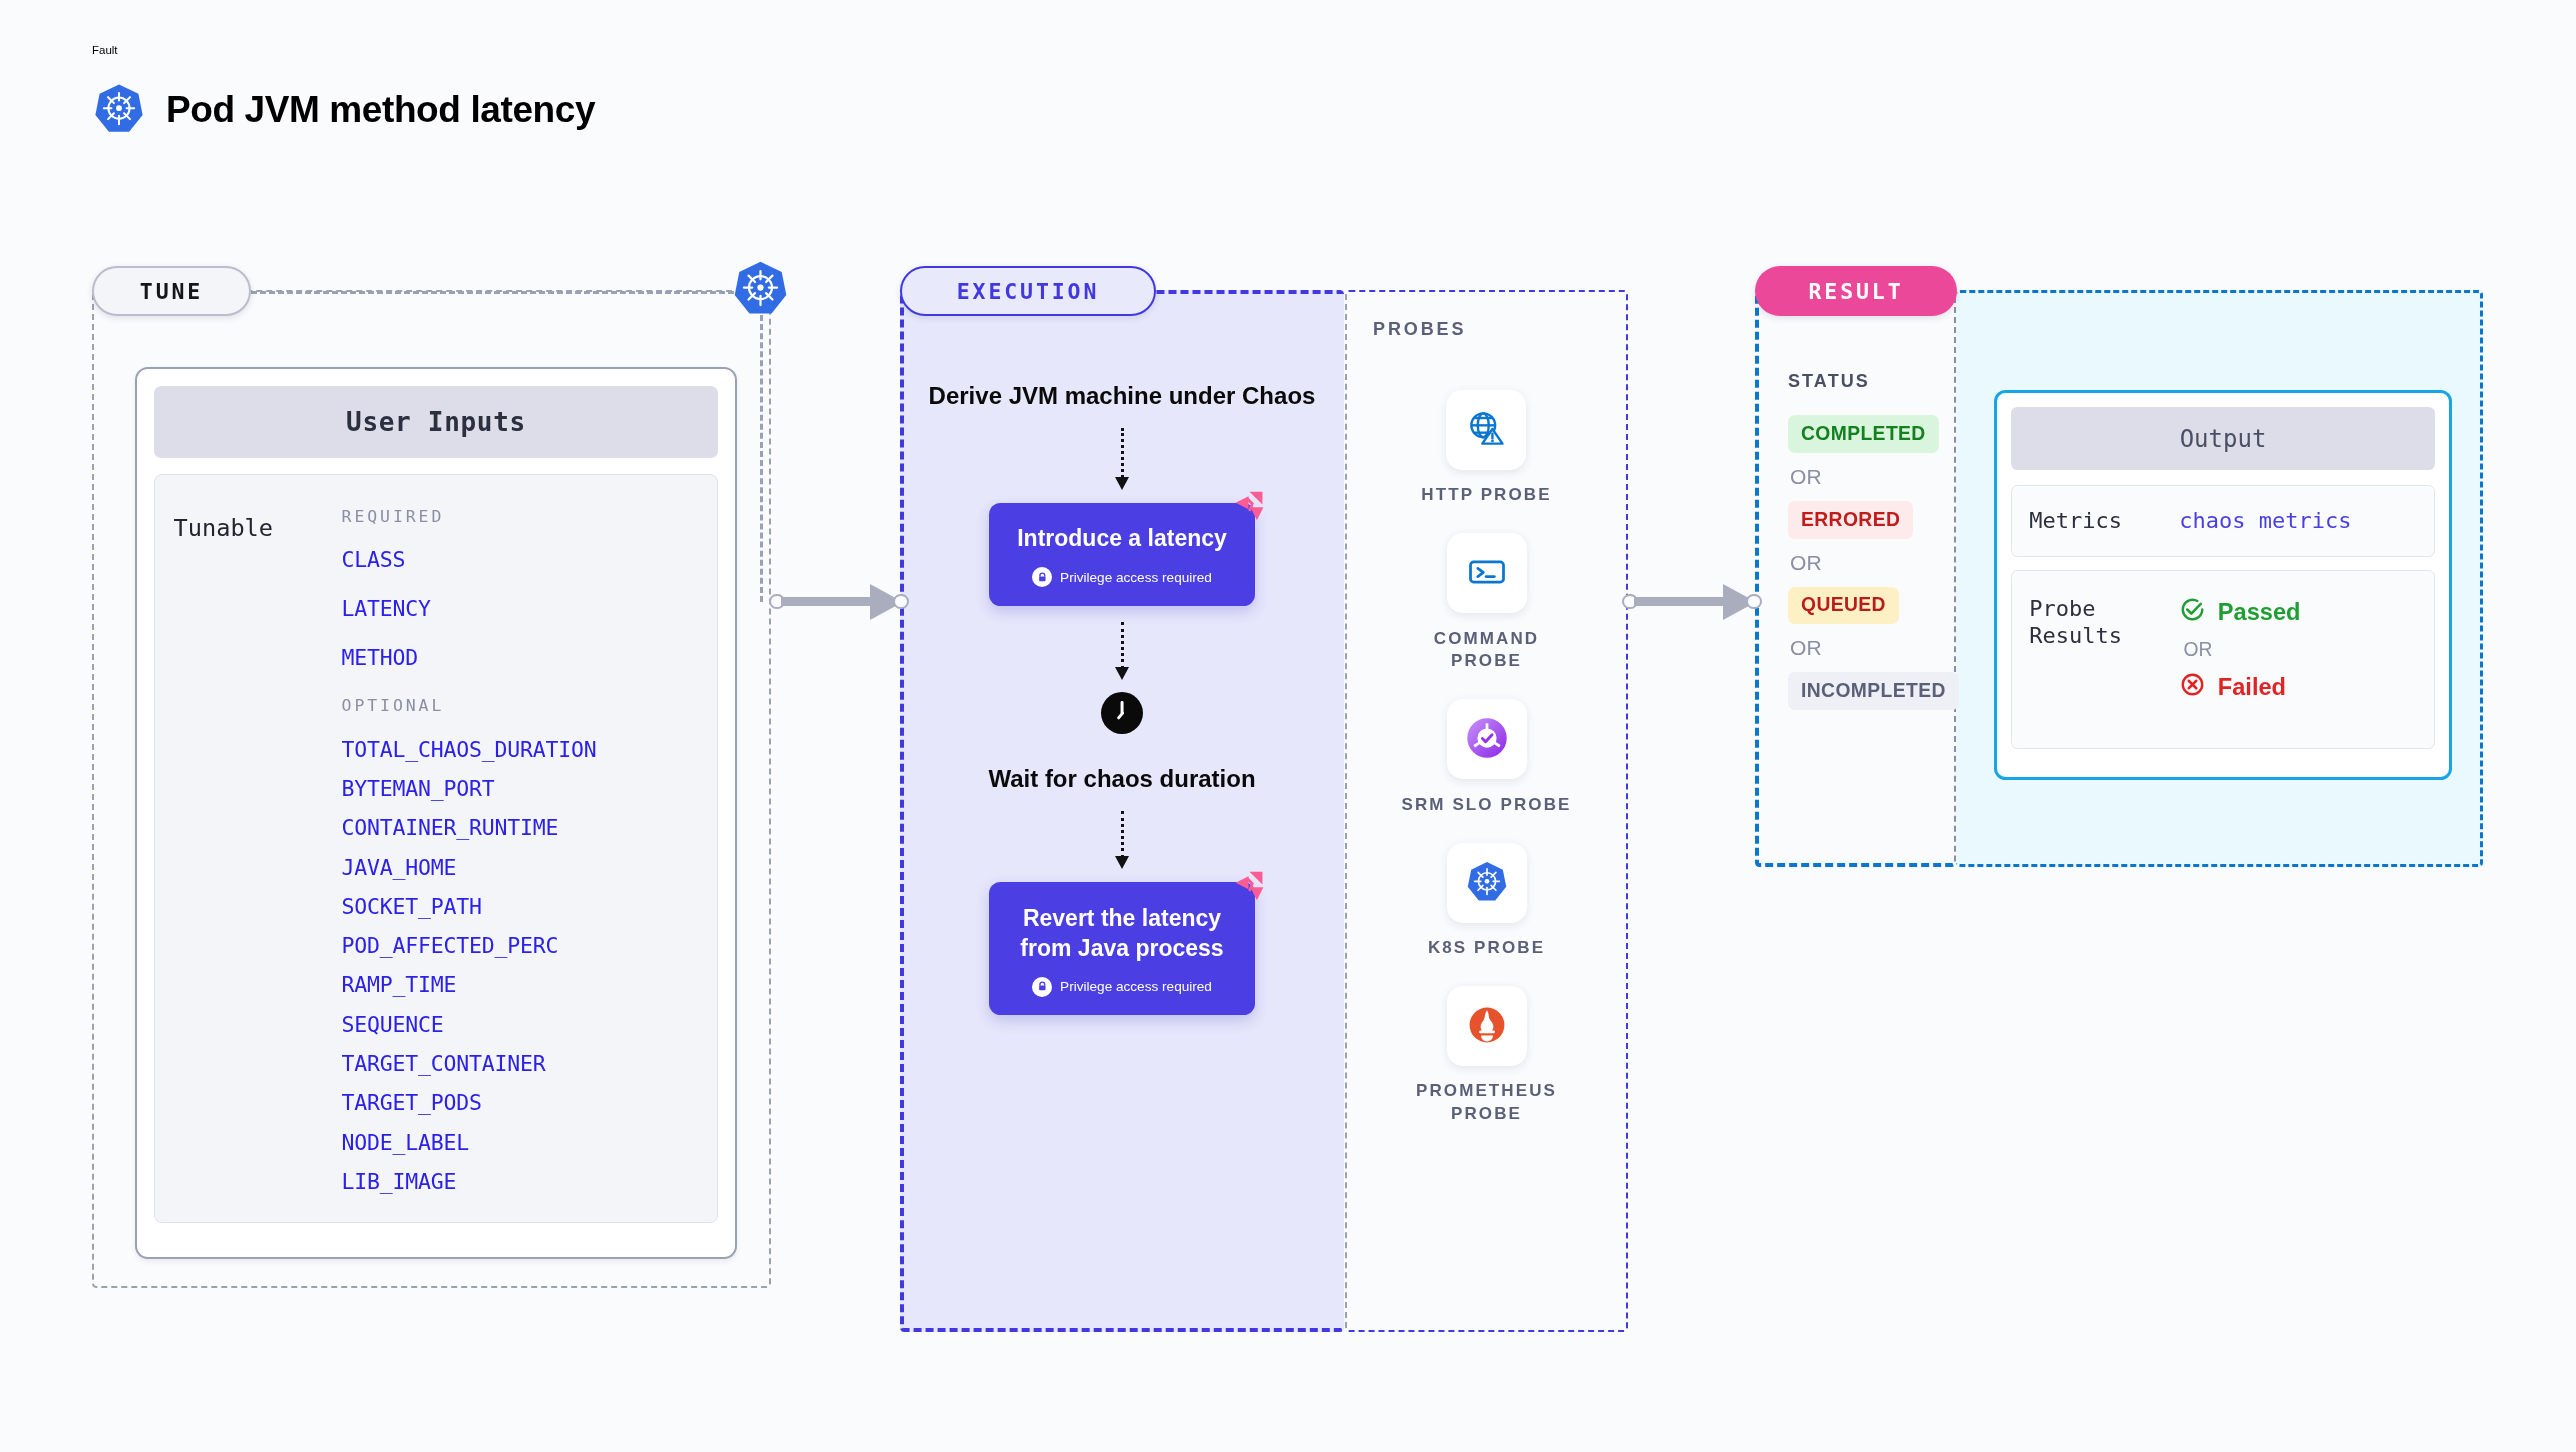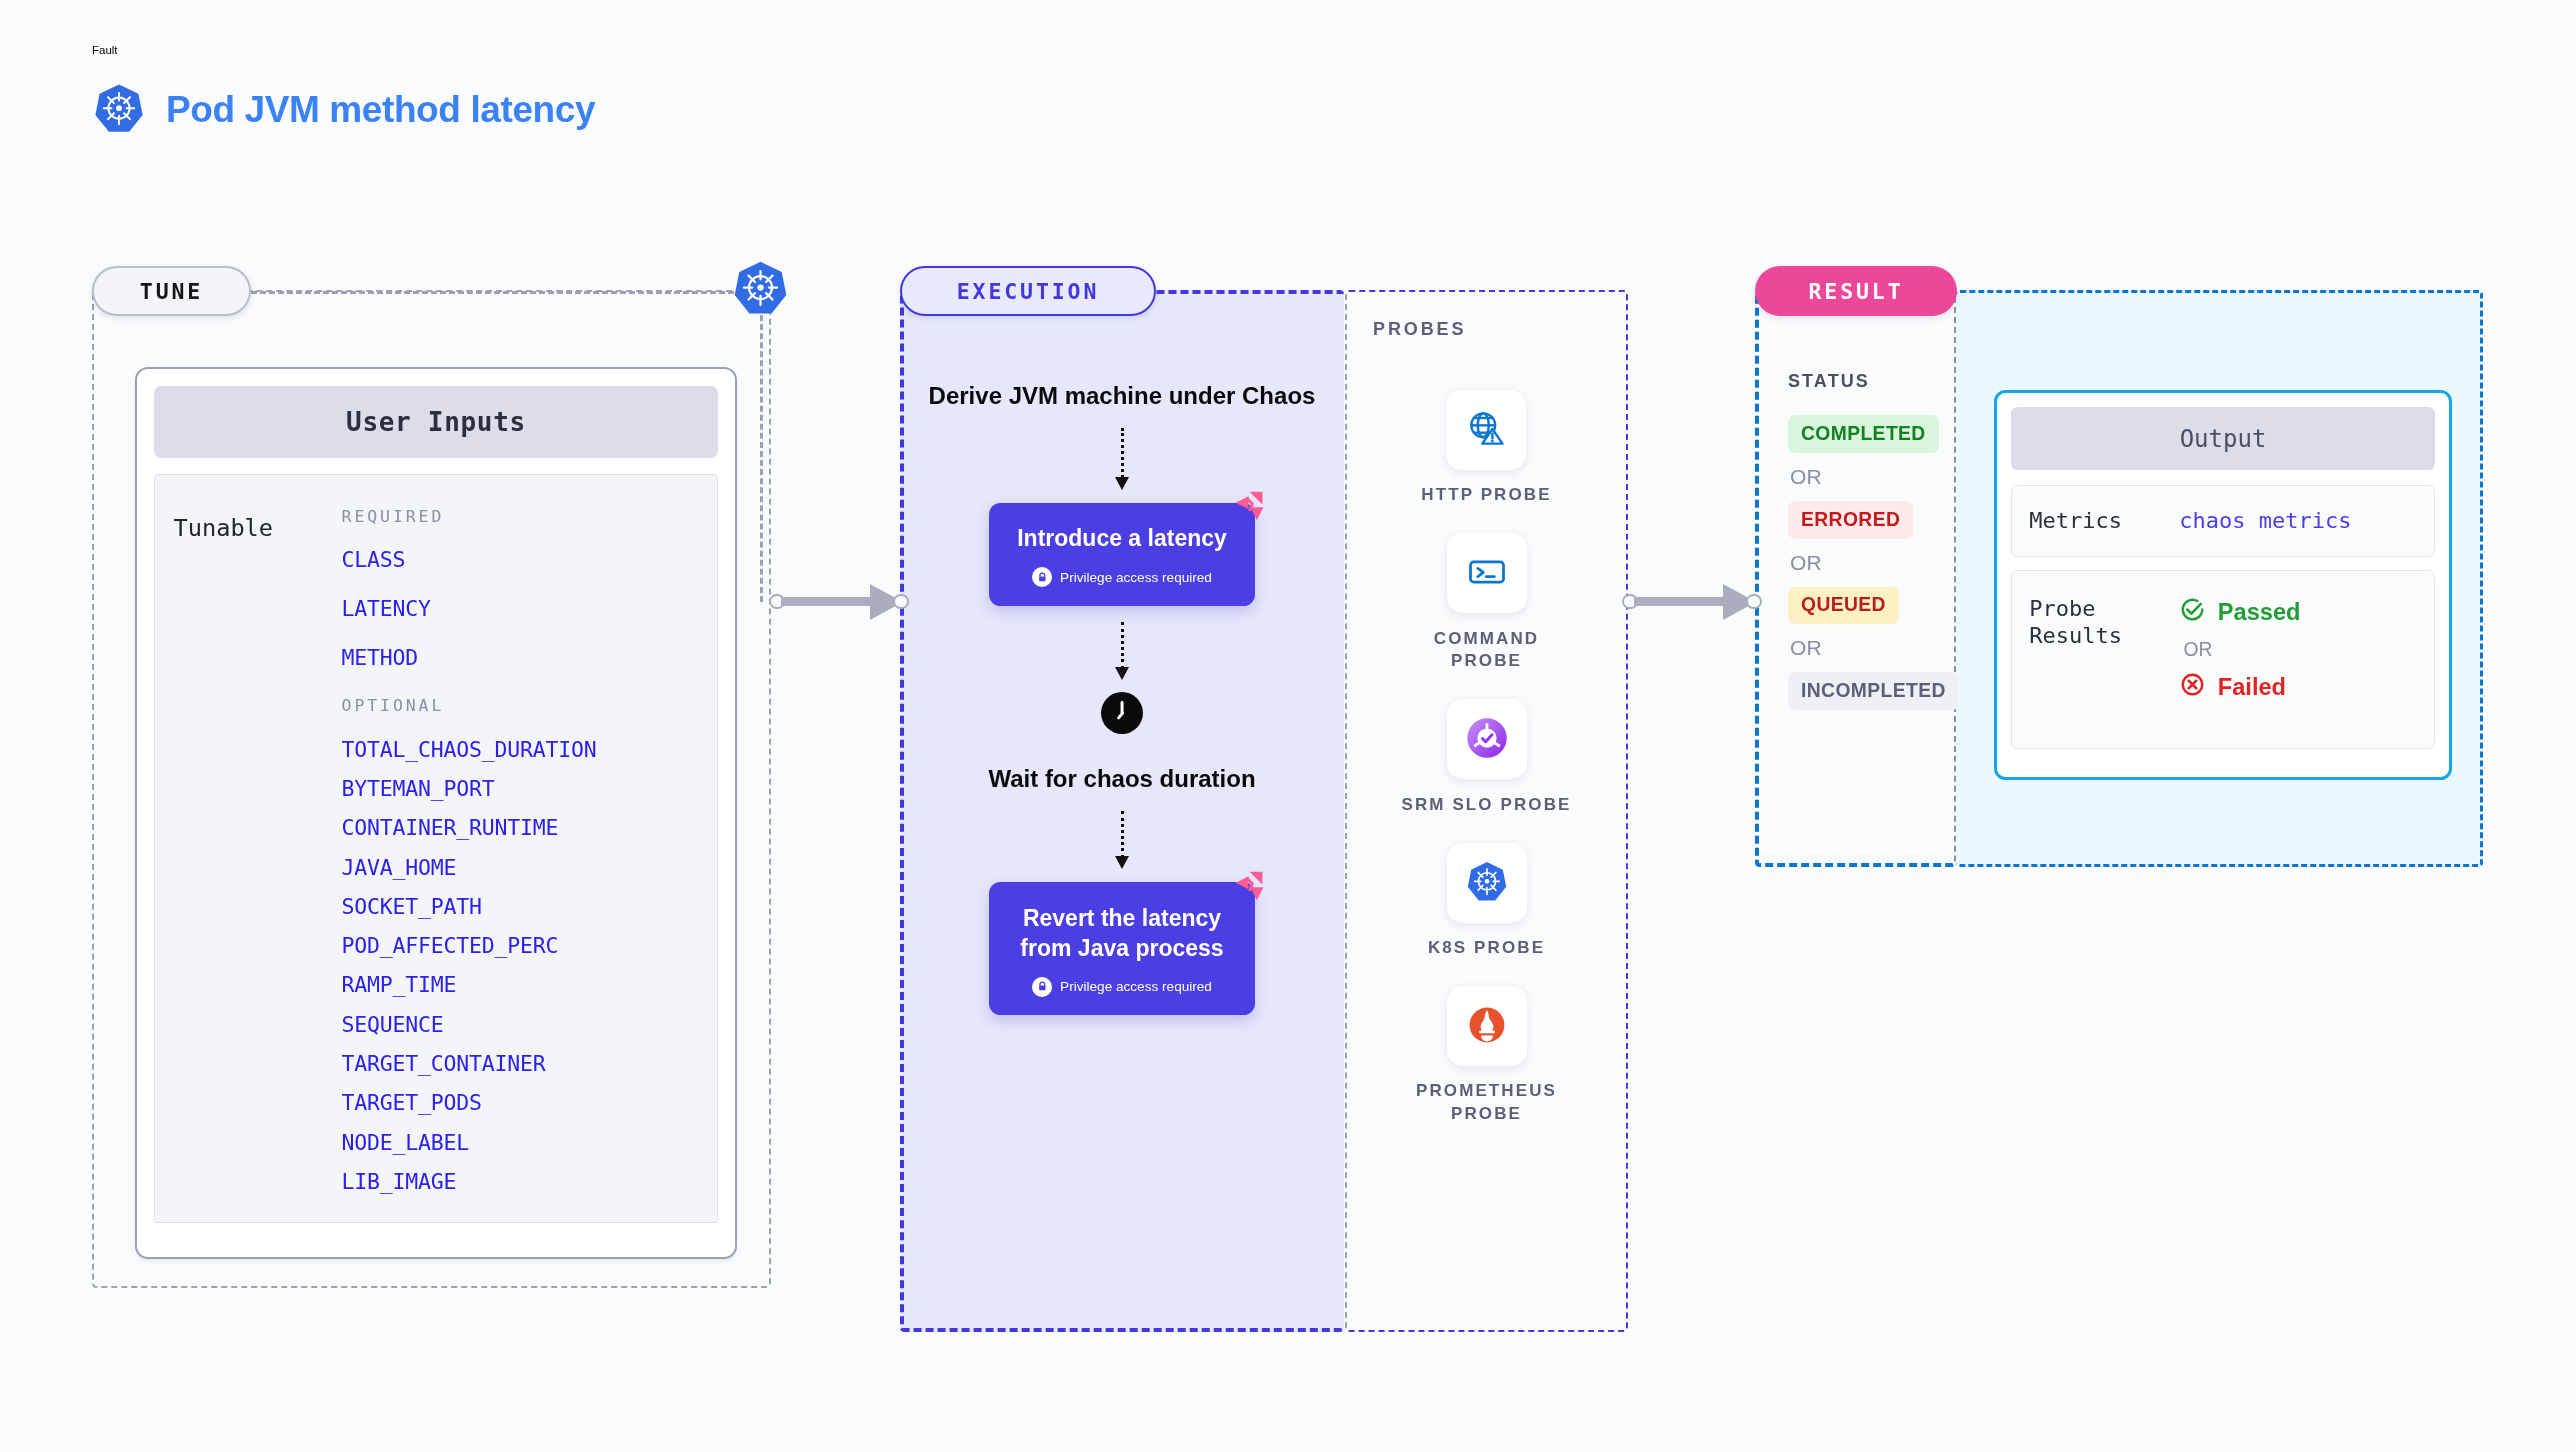--- a/index.html
+++ b/index.html
@@ -17,21 +17,21 @@
   #header { position: absolute; left: 92px; top: 44px; }
   #fault-title-row {
     display: flex;
     align-items: center;
     gap: 20px;
     margin-top: 26px;
   }
   #fault-title {
     font-size: 37px;
     font-weight: bold;
-    color: #3b82f6;
+    color: #000000;
     letter-spacing: -0.4px;
   }
 
   
   .chip {
     position: absolute;
     height: 50px;
     display: flex;
     align-items: center;
     justify-content: center;
@@ -131,21 +131,21 @@
     font-family: "DejaVu Sans Mono", monospace;
     font-size: 26px; font-weight: bold;
     color: #2c2f3e;
     letter-spacing: 0.7px;
   }
   #user-inputs-body {
     margin-top: 15.8px;
     height: 749px;
     background: #f4f5f9;
     border: 1.4px solid #dfe1ea;
-    border-radius: 3px;
+    border-radius: 8px;
     display: flex;
     padding: 29px 0 0 18.6px;
   }
   #tunable-label {
     font-family: "DejaVu Sans Mono", monospace;
     font-size: 23.6px;
     color: #222530;
     width: 168px;
     flex-shrink: 0;
     padding-top: 10px;

